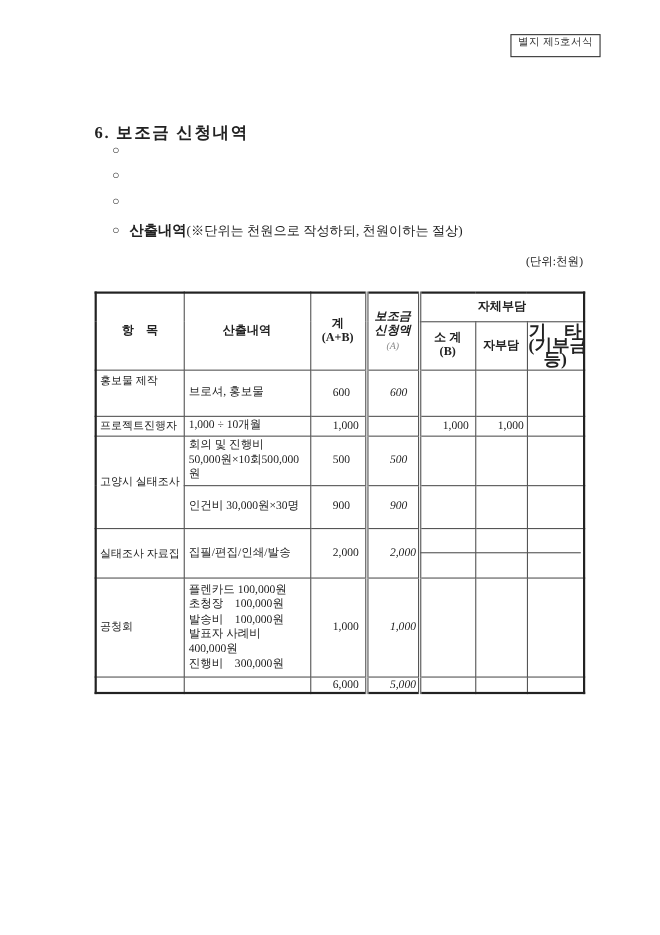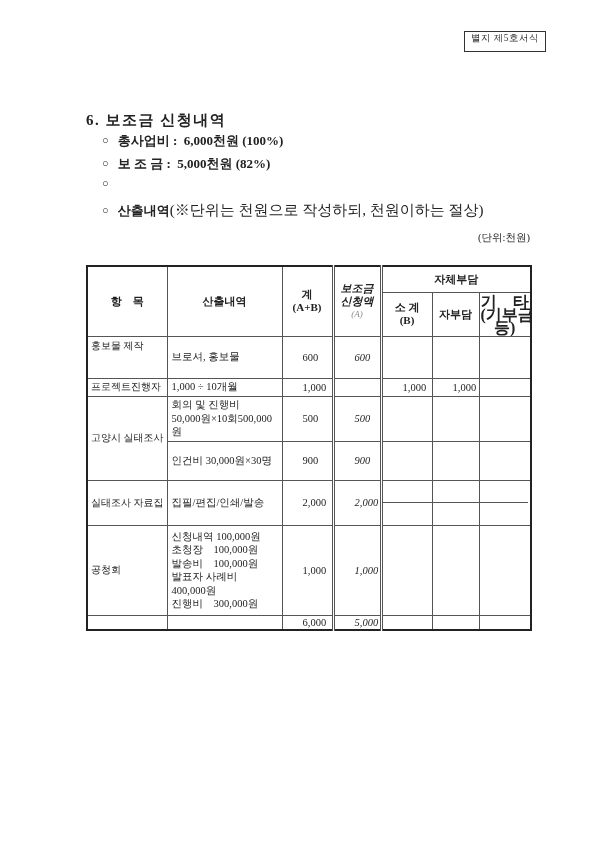--- a/index.html
+++ b/index.html
@@ -11,21 +11,21 @@
   .form-tag{
     position:absolute;left:464px;top:31px;width:80px;height:19px;
     border:1px solid #333;display:flex;justify-content:center;
     font-size:9.5px;letter-spacing:0.5px;color:#333;
   }
   .content{position:absolute;left:86px;top:111px;width:446px;}
   .title{font-size:15px;font-weight:bold;margin:0 0 2px 0;letter-spacing:1.5px;}
   .bullets{margin-left:16px;}
   .bullet-line{display:flex;align-items:baseline;height:23px;font-size:13px;font-weight:bold;white-space:pre;}
   .bullet-marker{font-size:11px;margin-right:9px;font-weight:normal;transform:translateY(-1px);}
-  .bullet-note{font-size:15px;font-weight:normal;}
+  .bullet-note{font-size:12px;font-weight:normal;}
   .unit-label{text-align:right;font-size:10.5px;margin:7px 2px 20px 0;}
   .table-wrap{position:relative;width:444px;}
   table{border-collapse:collapse;table-layout:fixed;width:444px;border:2px solid #222;}
   th,td{border:1px solid #555;font-size:10.5px;padding:1px 20px;overflow:hidden;}
   th{font-weight:bold;font-size:11px;text-align:center;vertical-align:middle;padding:2px 1px;}
   .hl{display:block;line-height:13px;white-space:pre;}
   .sub{font-size:9px;color:#888;font-weight:normal;}
   .c-item{text-align:left;vertical-align:middle;white-space:pre;font-size:10px;padding-left:3px;}
   .c-detail{text-align:left;vertical-align:middle;white-space:pre;line-height:13.5px;padding-left:4px;}
   .c-num{text-align:center;vertical-align:middle;}
@@ -39,25 +39,23 @@
 <div class="form-tag">
   <span>별지 제5호서식</span>
 </div>
 
 <div class="content">
   <div class="title">6. 보조금 신청내역</div>
 
   <div class="bullets">
     <div class="bullet-line">
       <span class="bullet-marker">○</span>
-      <span>총사업비 :  6,000천원 (100%)</span>
     </div>
     <div class="bullet-line">
       <span class="bullet-marker">○</span>
-      <span>보 조 금 :  5,000천원 (82%)</span>
     </div>
     <div class="bullet-line">
       <span class="bullet-marker">○</span>
     </div>
     <div class="bullet-line">
       <span class="bullet-marker">○</span>
       <span>산출내역</span>
       <span class="bullet-note">(※단위는 천원으로 작성하되, 천원이하는 절상)</span>
     </div>
   </div>
@@ -153,21 +151,21 @@
           <td class="c-item">실태조사 자료집</td>
           <td class="c-detail">집필/편집/인쇄/발송</td>
           <td class="c-num">2,000</td>
           <td class="c-num dbl">2,000</td>
           <td class="c-num"></td>
           <td class="c-num"></td>
           <td class="c-num"></td>
         </tr>
         <tr style="height:90px">
           <td class="c-item">공청회</td>
-          <td class="c-detail">신청내역 100,000원
+          <td class="c-detail">플렌카드 100,000원
 초청장    100,000원
 발송비    100,000원
 발표자 사례비
 400,000원
 진행비    300,000원</td>
           <td class="c-num">1,000</td>
           <td class="c-num dbl">1,000</td>
           <td class="c-num"></td>
           <td class="c-num"></td>
           <td class="c-num"></td>

